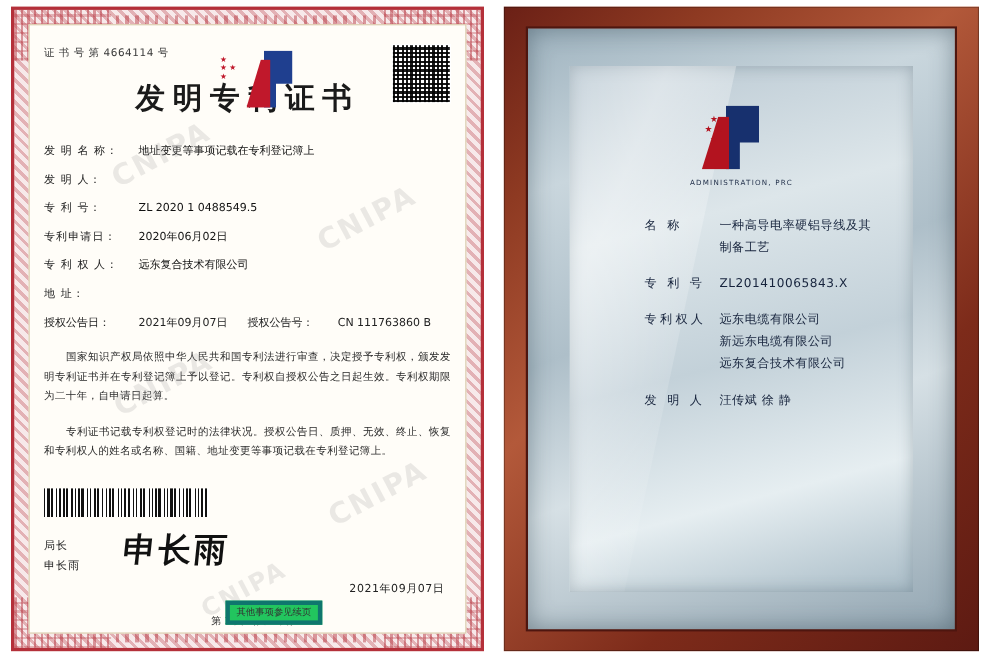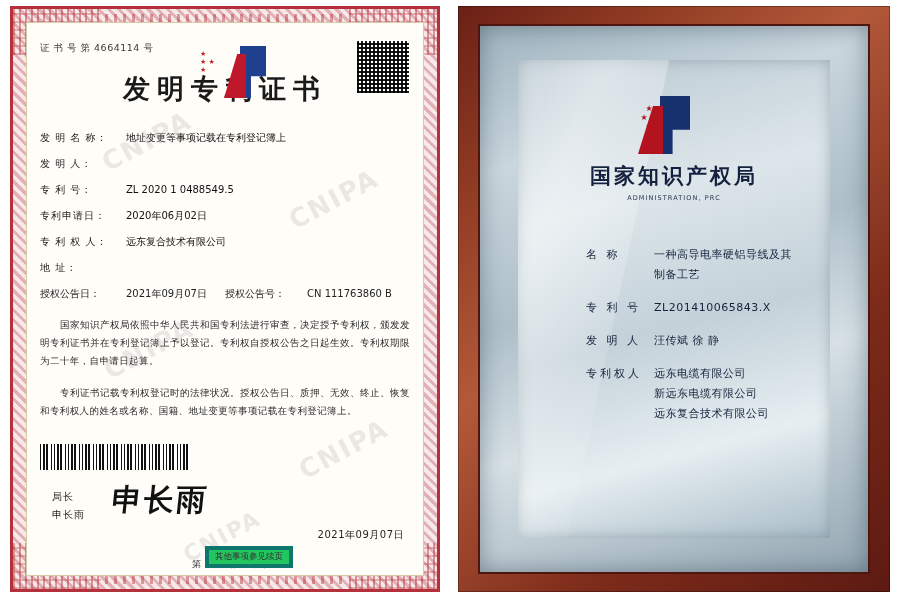--- a/index.html
+++ b/index.html
@@ -200,21 +200,21 @@
       #111 6px 8px, #fff 8px 11px, #111 11px 12px, #fff 12px 14px);
   }
 
   .sign-block {
     position: relative;
     margin-top: 10px;
     height: 72px;
   }
   .sign-labels {
     position: absolute;
-    left: 12px; top: 8px;
+    left: 0; top: 8px;
     font-size: 10px;
     line-height: 18px;
     color: #222;
     letter-spacing: 1px;
   }
   .sign-script {
     position: absolute;
     left: 72px; top: 0px;
     font-family: "DejaVu Serif", "Liberation Serif", serif;
     font-size: 30px;
@@ -353,21 +353,21 @@
     font-family: "DejaVu Serif", "Liberation Serif", serif;
     font-size: 37px;
     font-weight: bold;
     letter-spacing: 5px;
     color: #b81122;
     margin-top: 22px;
     text-shadow: 0 1px 0 rgba(255,255,255,.5);
   }
 
   .award-fields {
-    margin-top: 42px;
+    margin-top: 24px;
     text-align: left;
     padding-left: 34px;
     font-size: 11px;
     color: #16233c;
     line-height: 20px;
   }
   .arow {
     display: flex;
     margin-bottom: 13px;
   }
@@ -498,52 +498,51 @@
           <div class="plaque-logo">
             <div class="blue"></div>
             <div class="red"></div>
             <div class="stars">
               <i>★</i>
                 <i>★ ★</i>
                 <i>★</i>
             </div>
           </div>
 
-          <div class="org-cn">国家知识产权局</div>
           <div class="org-en">
             <div>ADMINISTRATION, PRC</div>
           </div>
 
 
           <div class="award-fields">
 
             <div class="arow">
               <div class="alabel">名    称</div>
               <div class="avalue">一种高导电率硬铝导线及其制备工艺</div>
             </div>
 
             <div class="arow">
               <div class="alabel">专 利 号</div>
               <div class="avalue">ZL201410065843.X</div>
-            </div>
-
-            <div class="arow">
-              <div class="alabel">发 明 人</div>
-              <div class="avalue">汪传斌    徐 静</div>
             </div>
 
             <div class="arow">
               <div class="alabel">专利权人</div>
               <div class="avalue">
                 <span class="line">远东电缆有限公司</span>
                 <span class="line">新远东电缆有限公司</span>
                 <span class="line">远东复合技术有限公司</span>
               </div>
             </div>
 
+            <div class="arow">
+              <div class="alabel">发 明 人</div>
+              <div class="avalue">汪传斌    徐 静</div>
+            </div>
+
           </div>
 
         </div>
       </div>
     </div>
   </div>
 
 </div>
 
 </body></html>

